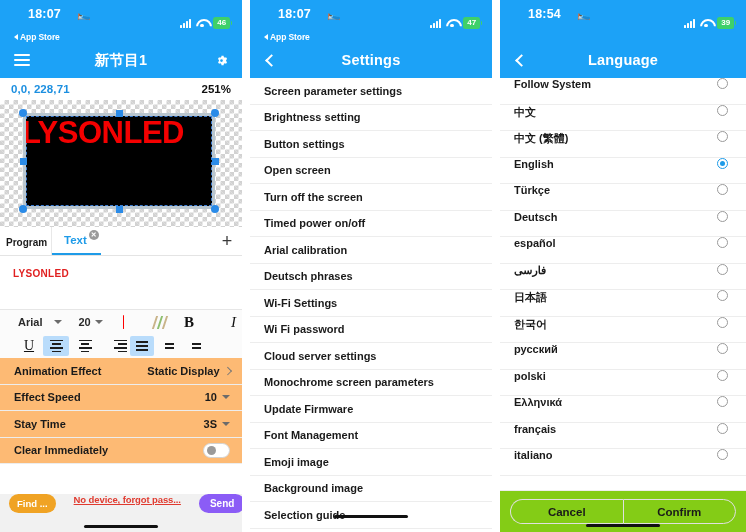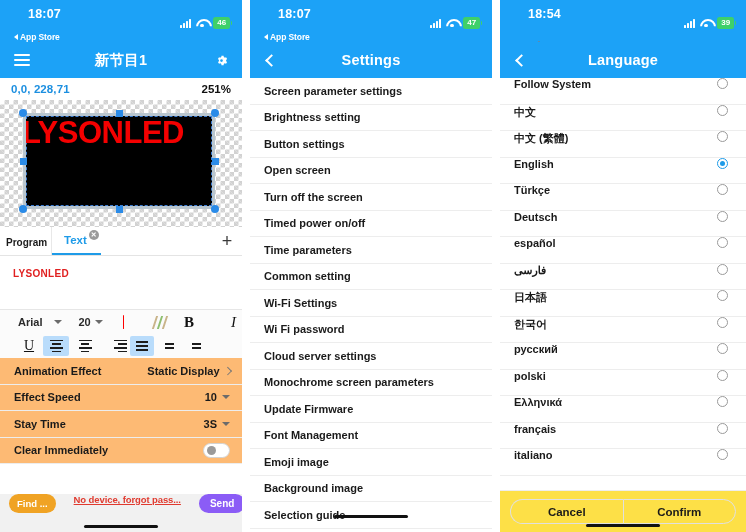--- a/index.html
+++ b/index.html
@@ -18,21 +18,21 @@
   .panel-3 { width: 246px; }
 
   
   .statusbar {
     height: 42px; background: #1CA2F7; position: relative;
     color: #ffffff;
   }
   .sb-time {
     position: absolute; left: 28px; top: 7px;
     font-size: 12.5px; font-weight: bold; letter-spacing: .2px;
-    display: flex; align-items: center; gap: 16px; flex-direction: column;
+    display: flex; align-items: center; gap: 16px;
   }
   .sb-bed { font-size: 11px; line-height: 1; }
   .sb-appstore {
     position: absolute; left: 14px; top: 32px;
     font-size: 8.5px; font-weight: bold; letter-spacing: -.1px;
     display: flex; align-items: center; gap: 2px;
   }
   .sb-back-tri {
     width: 0; height: 0;
     border-top: 3.2px solid transparent;
@@ -283,21 +283,21 @@
     width: 11px; height: 11px; border-radius: 50%;
     border: 1.3px solid #9a9a9a; position: relative; flex: none;
   }
   .radio.on { border-color: #1E9BE8; }
   .radio.on::after {
     content:""; position:absolute; left: 2px; top: 2px;
     width: 5px; height: 5px; border-radius: 50%; background: #1E9BE8;
   }
   .confirm-bar {
     position: absolute; left: 0; bottom: 0; width: 246px; height: 42px;
-    background: #fde047; display: flex; align-items: center; padding: 0 10px;
+    background: #84cc16; display: flex; align-items: center; padding: 0 10px;
     border-top: 1px solid #ededed;
   }
   .cbtn {
     flex: 1; height: 25px; display: flex; align-items: center; justify-content: center;
     font-size: 11.5px; font-weight: bold; color: #1a1a1a;
     border: 1px solid #e0e0e0;
   }
   .cbtn.left { border-radius: 13px 0 0 13px; border-right: none; }
   .cbtn.right { border-radius: 0 13px 13px 0; }
   .home-ind-3 {
@@ -514,22 +514,22 @@
       <div class="nav-title">Settings</div>
     </div>
 
     <div class="slist">
       <div class="srow">Screen parameter settings</div>
       <div class="srow">Brightness setting</div>
       <div class="srow">Button settings</div>
       <div class="srow">Open screen</div>
       <div class="srow">Turn off the screen</div>
       <div class="srow">Timed power on/off</div>
-      <div class="srow">Time parameters</div>
-      <div class="srow">Common setting</div>
+      <div class="srow">Arial calibration</div>
+      <div class="srow">Deutsch phrases</div>
       <div class="srow">Wi-Fi Settings</div>
       <div class="srow">Wi Fi password</div>
       <div class="srow">Cloud server settings</div>
       <div class="srow">Monochrome screen parameters</div>
       <div class="srow">Update Firmware</div>
       <div class="srow">Font Management</div>
       <div class="srow">Emoji image</div>
       <div class="srow">Background image</div>
       <div class="srow">Selection guide</div>
     </div>

